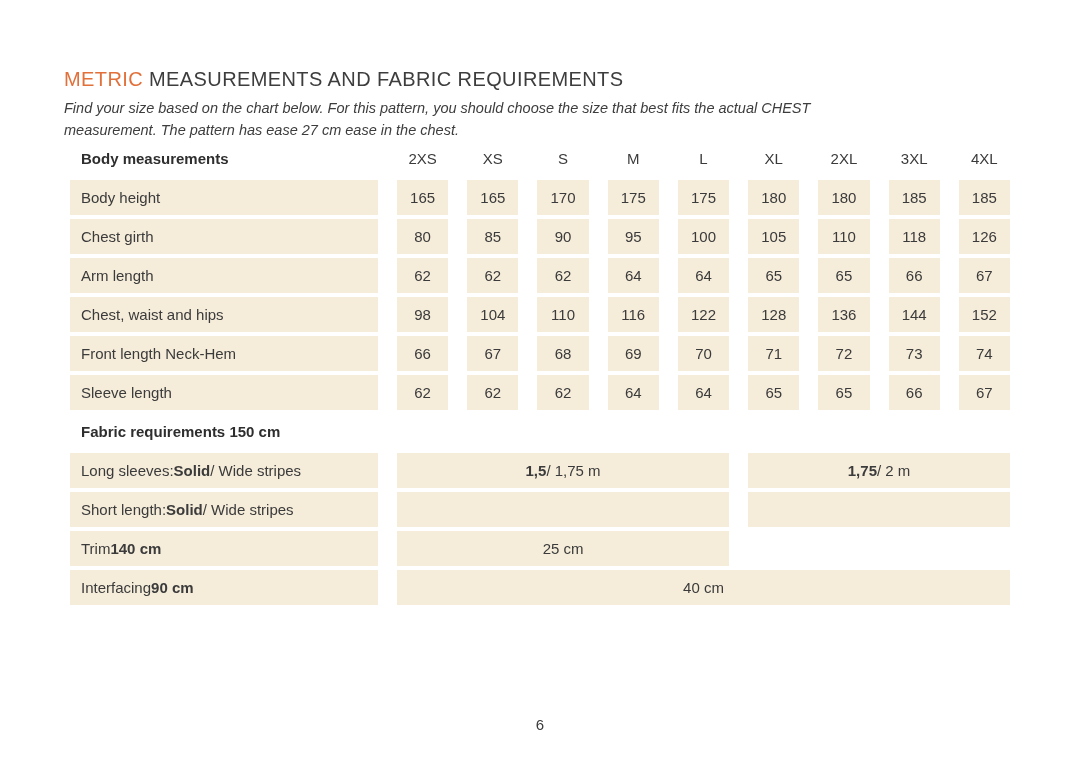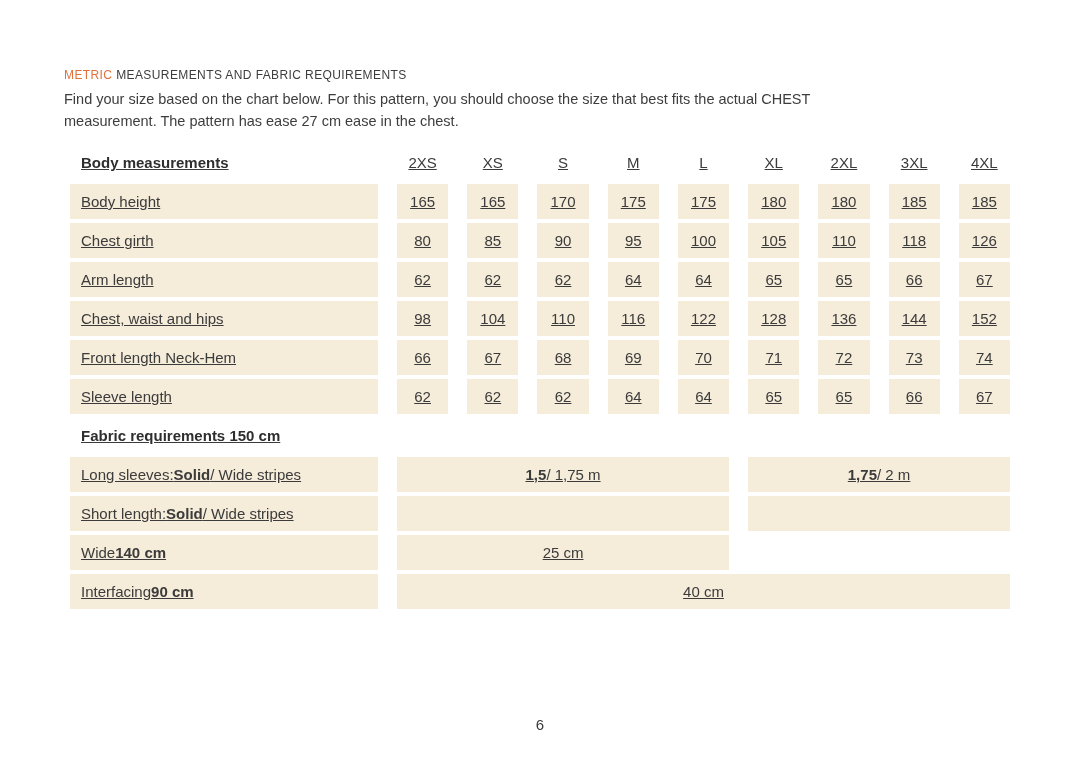--- a/index.html
+++ b/index.html
@@ -8,47 +8,47 @@
     width: 1080px; height: 770px;
     background: #ffffff;
     font-family: "Liberation Sans", sans-serif;
     color: #3b3b3b;
     position: relative;
     overflow: hidden;
   }
   .content { padding: 68px 64px 0 64px; }
 
   .page-title {
-    font-size: 12px;
+    font-size: 20px;
     font-weight: 500;
     letter-spacing: 0.4px;
     color: #3d3d3d;
     margin: 0 0 7px 0;
   }
   .page-title .accent { color: #e2703a; }
 
   .intro {
     font-size: 14.5px;
     line-height: 21.5px;
     color: #3d3d3d;
-    margin: 0 0 13px 0;
+    margin: 0 0 0 0;
+    font-style: italic;
   }
   .intro span { display: block; }
 
   .size-table {
     margin-left: 6px;
     width: 940px;
   }
   .trow {
     display: grid;
     grid-template-columns: 308px repeat(9, 1fr);
     column-gap: 19px;
     height: 35px;
     margin-bottom: 4px;
-    text-decoration: underline;
   }
   .cell {
     display: flex;
     align-items: center;
     font-size: 15px;
     color: #3b3b3b;
   }
   .cell.bg { background: #f5ecda; }
   .cell.label { padding-left: 11px; }
   .cell.val { justify-content: center; }
@@ -201,21 +201,21 @@
           <span>Short length: </span>
           <span class="b">Solid</span>
           <span> / Wide stripes</span>
         </div>
       <div class="cell val bg span5"></div>
       <div class="cell val bg span4"></div>
     </div>
 
     <div class="trow">
       <div class="cell label bg">
-          <span>Wide </span>
+          <span>Trim </span>
           <span class="b">140 cm</span>
           <span></span>
         </div>
       <div class="cell val bg span5">25 cm</div>
     </div>
 
     <div class="trow">
       <div class="cell label bg">
           <span>Interfacing </span>
           <span class="b">90 cm</span>

